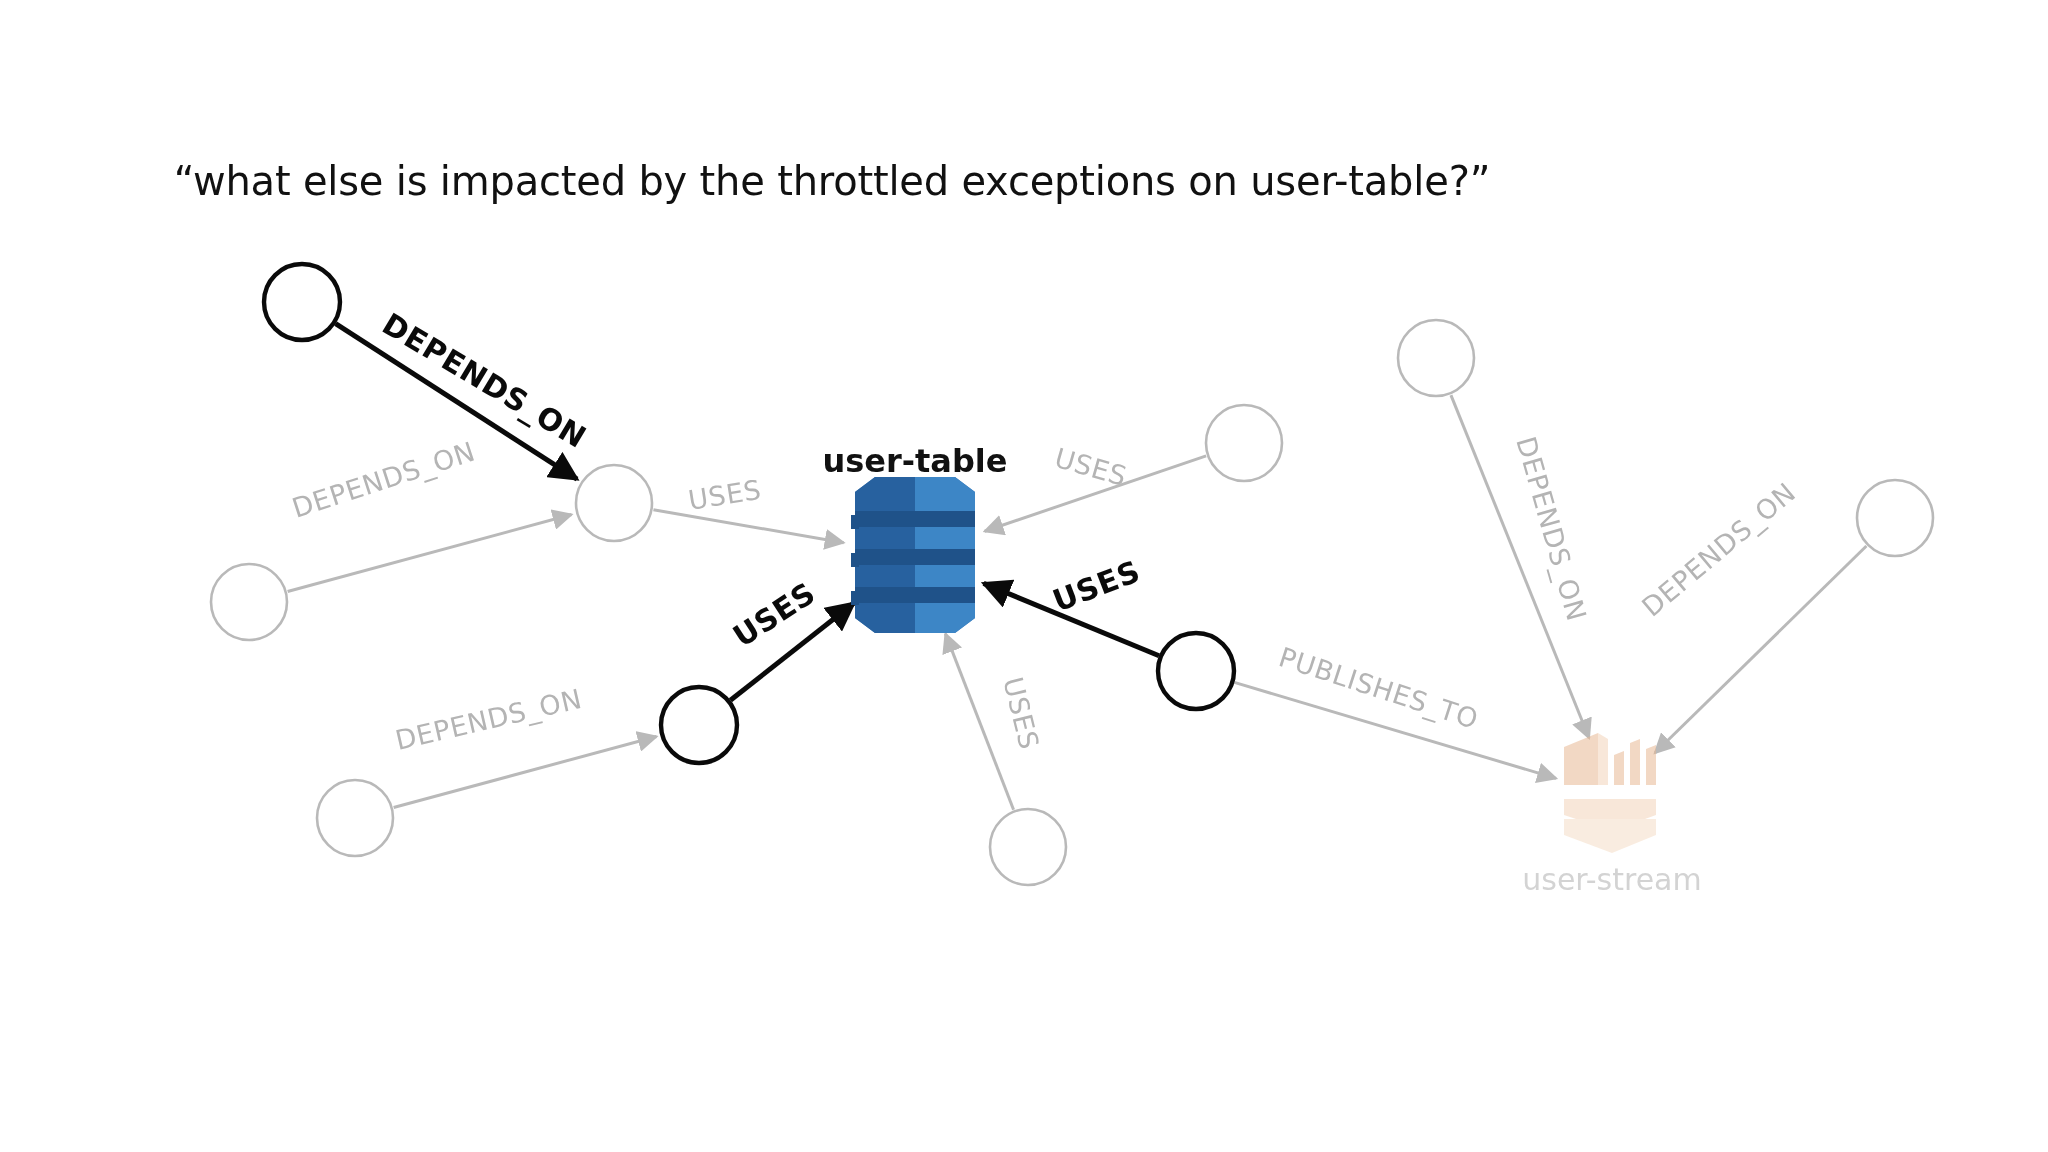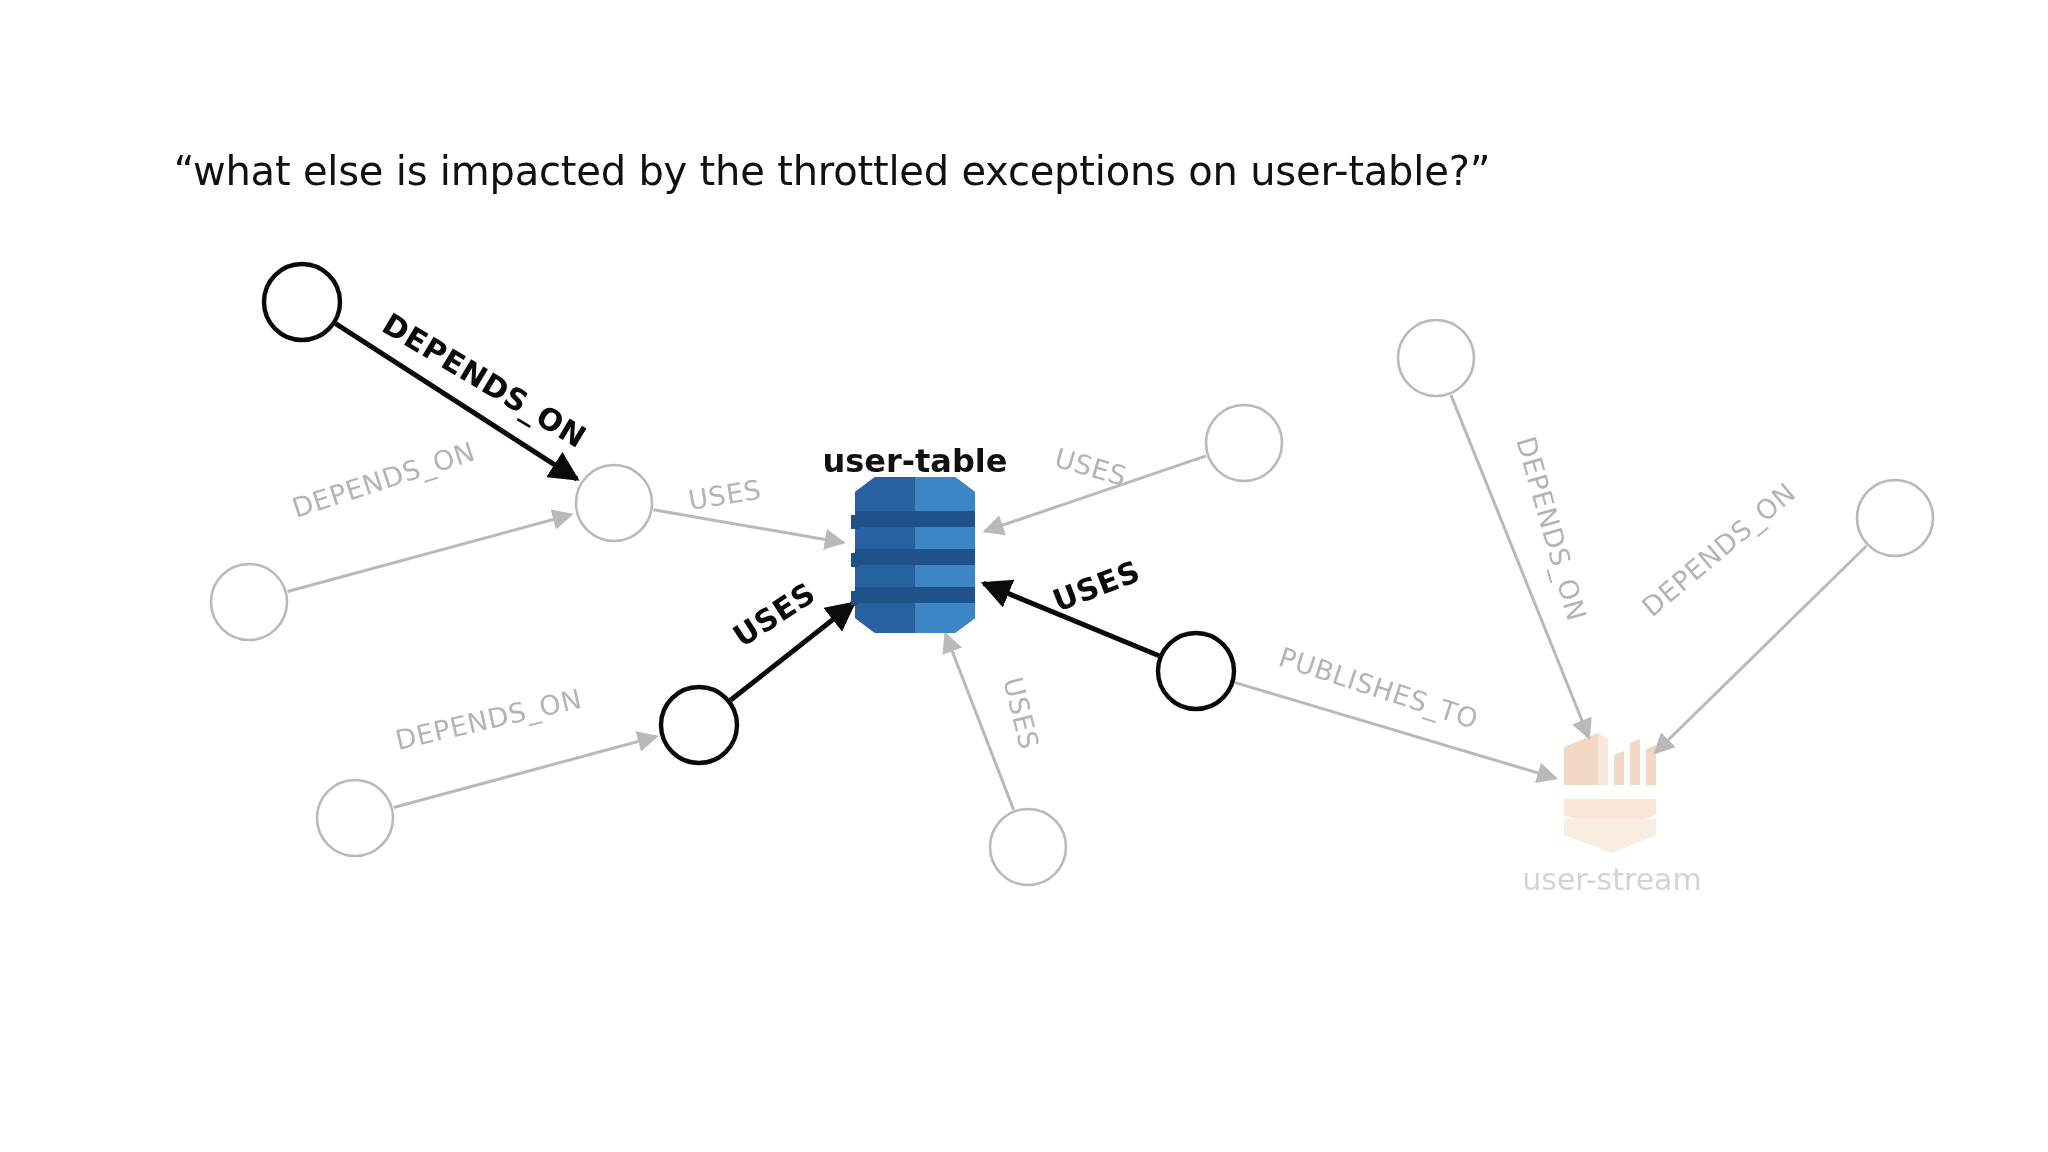--- a/index.html
+++ b/index.html
@@ -15,21 +15,21 @@
     position: relative;
   }
   #graph-root {
     position: absolute;
     inset: 0;
     width: 2048px;
     height: 1152px;
   }
   .question-title {
     position: absolute;
-    top: 148px;
+    top: 158px;
     left: 0;
     width: 1664px;
     text-align: center;
     font-family: "DejaVu Sans", "Liberation Sans", sans-serif;
     font-size: 40px;
     font-weight: 400;
     color: #111111;
     letter-spacing: -0.2px;
     white-space: nowrap;
   }

